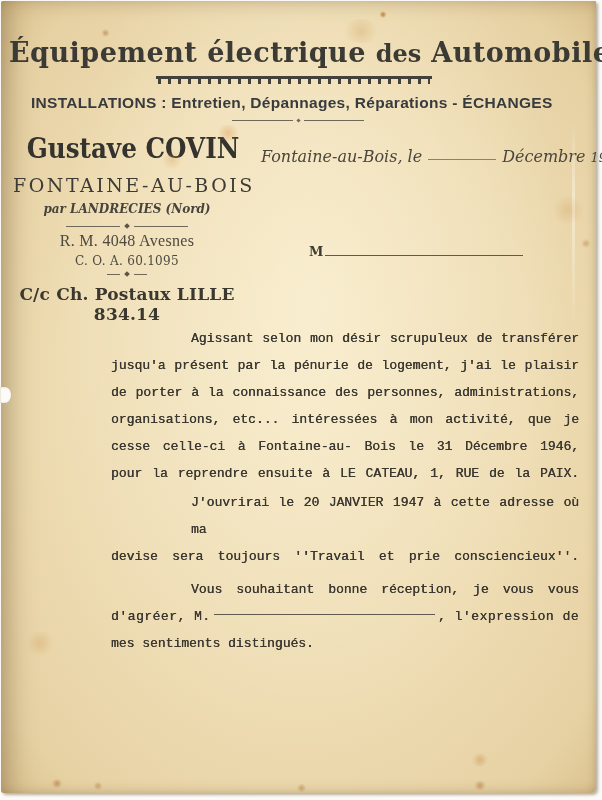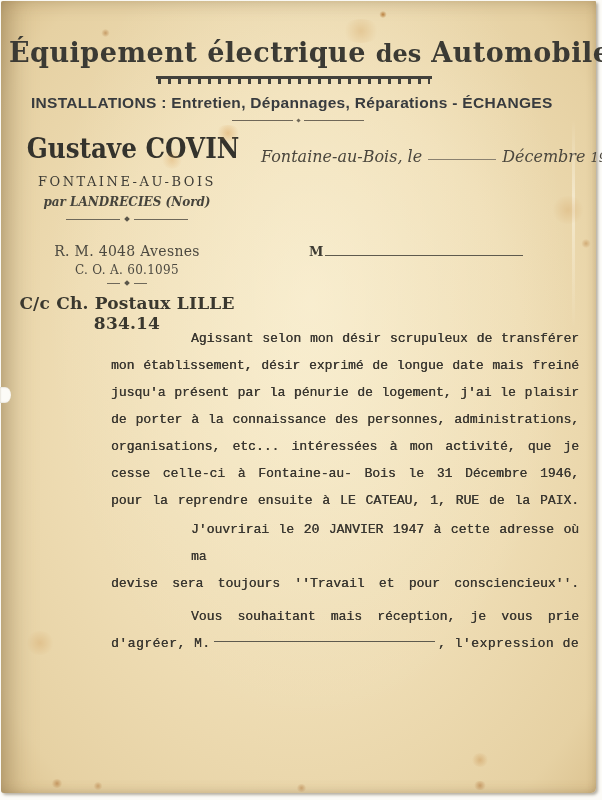--- a/index.html
+++ b/index.html
@@ -46,28 +46,28 @@
   .subdivider::before, .subdivider::after { content:""; flex:1; height:1px; background:#6f6758; }
   .subdivider .dot { width:3px; height:3px; background:#6f6758; transform:rotate(45deg); margin:0 4px; }
 
   
   .sender { position:absolute; left:12px; top:131px; width:228px; text-align:center; color:#38362f; }
   .sender .name {
     font-family:"DejaVu Serif", serif; font-weight:bold; font-size:28px; white-space:nowrap;
     transform:scaleX(.88); transform-origin:center; color:#34332d;
   }
   .sender .city {
-    margin-top:9px; font-size:13px; letter-spacing:2.5px; color:#3d3b35; white-space:nowrap;
+    margin-top:9px; font-size:19px; letter-spacing:2.5px; color:#3d3b35; white-space:nowrap;
   }
   .sender .via { margin-top:6px; font-size:12px; font-weight:bold; font-style:italic; color:#46443c; }
   .orn { display:flex; align-items:center; justify-content:center; width:122px; margin:8px auto 0; }
   .orn::before, .orn::after { content:""; flex:1; height:1px; background:#6e685a; }
   .orn .dia { width:4px; height:4px; background:#5a564b; transform:rotate(45deg); margin:0 5px; }
   .orn.tiny { width:40px; margin-top:4px; }
-  .reg { margin-top:22px; font-size:14px; color:#4c4940; letter-spacing:.3px; }
+  .reg { margin-top:4px; font-size:16px; color:#4c4940; letter-spacing:.3px;font-family:Liberation Serif, serif; }
   .reg2 { margin-top:4px; font-size:12px; color:#4c4940; letter-spacing:.3px; }
   .postal { margin-top:8px; font-size:17px; font-weight:bold; color:#3a382f; letter-spacing:.2px; }
 
   
   .dateline {
     position:absolute; left:260px; top:146px; width:300px;
     font-style:italic; font-size:16px; color:#4a463d; white-space:nowrap;
   }
   .dateline .blank { display:inline-block; width:68px; border-bottom:1px solid #8a8170; margin:0 6px 2px; }
   .dateline .year { font-size:13px; }
@@ -133,38 +133,38 @@
   </div>
 
   <div class="mline">
     <span class="m">M</span>
     <span class="rule"></span>
   </div>
 
   <div class="body-text">
     <div class="p1">
       <div class="tline indent">Agissant selon mon désir scrupuleux de transférer</div>
-      <div class="tline">mon établissement, désir exprimé de longue date mais freiné</div>
       <div class="tline">jusqu'a présent par la pénurie de logement, j'ai le plaisir</div>
       <div class="tline">de porter à la connaissance des personnes, administrations,</div>
       <div class="tline">organisations, etc... intéressées à mon activité, que je</div>
       <div class="tline">cesse celle-ci à Fontaine-au- Bois le 31 Décembre 1946,</div>
       <div class="tline">pour la reprendre ensuite à LE CATEAU, 1, RUE de la PAIX.</div>
     </div>
     <div class="p2">
       <div class="tline indent">J'ouvrirai le 20 JANVIER 1947 à cette adresse où ma</div>
-      <div class="tline">devise sera toujours ''Travail et pour consciencieux''.</div>
+      <div class="tline">devise sera toujours ''Travail et prie consciencieux''.</div>
     </div>
     <div class="p3">
-      <div class="tline indent">Vous souhaitant mais réception, je vous prie</div>
+      <div class="tline indent">Vous souhaitant bonne réception, je vous vous</div>
       <div class="flexline">
         <span>d'agréer, M.</span>
         <span class="fill"></span>
         <span>, l'expression de</span>
       </div>
+      <div class="tline endline">mes sentiments distingués.</div>
     </div>
   </div>
 
   <div class="crease"></div>
   <div class="notch"></div>
   <div class="stain" style="left:378px; top:10px; width:8px; height:7px; background:radial-gradient(circle,#b97f3e 0%,rgba(185,127,62,0) 70%);"></div>
   <div class="stain" style="left:340px; top:18px; width:40px; height:24px; background:radial-gradient(circle,rgba(210,160,90,.35) 0%,rgba(210,160,90,0) 70%);"></div>
   <div class="stain" style="left:100px; top:28px; width:9px; height:8px; background:radial-gradient(circle,rgba(170,110,50,.55) 0%,rgba(170,110,50,0) 70%);"></div>
   <div class="stain" style="left:214px; top:124px; width:26px; height:16px; background:radial-gradient(circle,rgba(215,150,70,.40) 0%,rgba(215,150,70,0) 70%);"></div>
   <div class="stain" style="left:160px; top:150px; width:22px; height:18px; background:radial-gradient(circle,rgba(215,150,70,.30) 0%,rgba(215,150,70,0) 70%);"></div>

